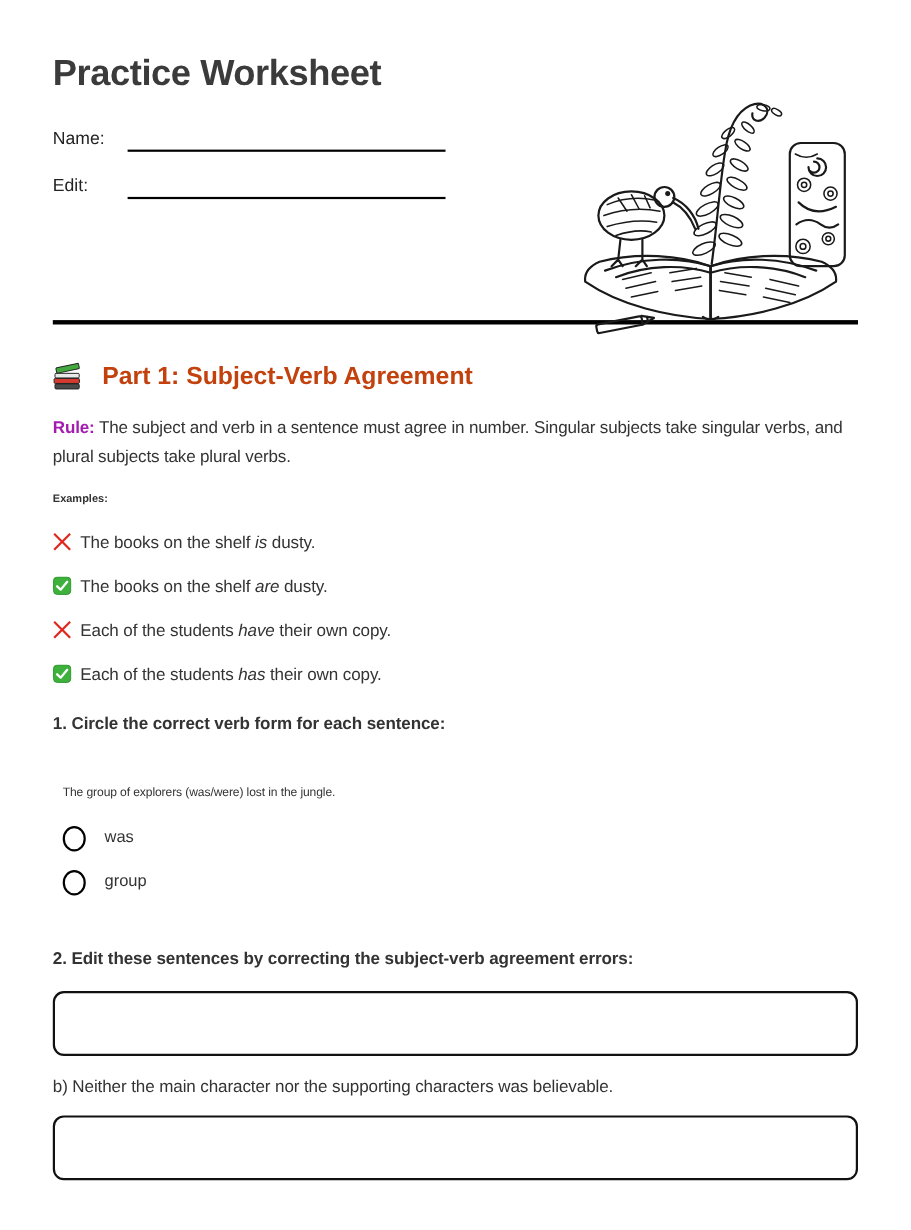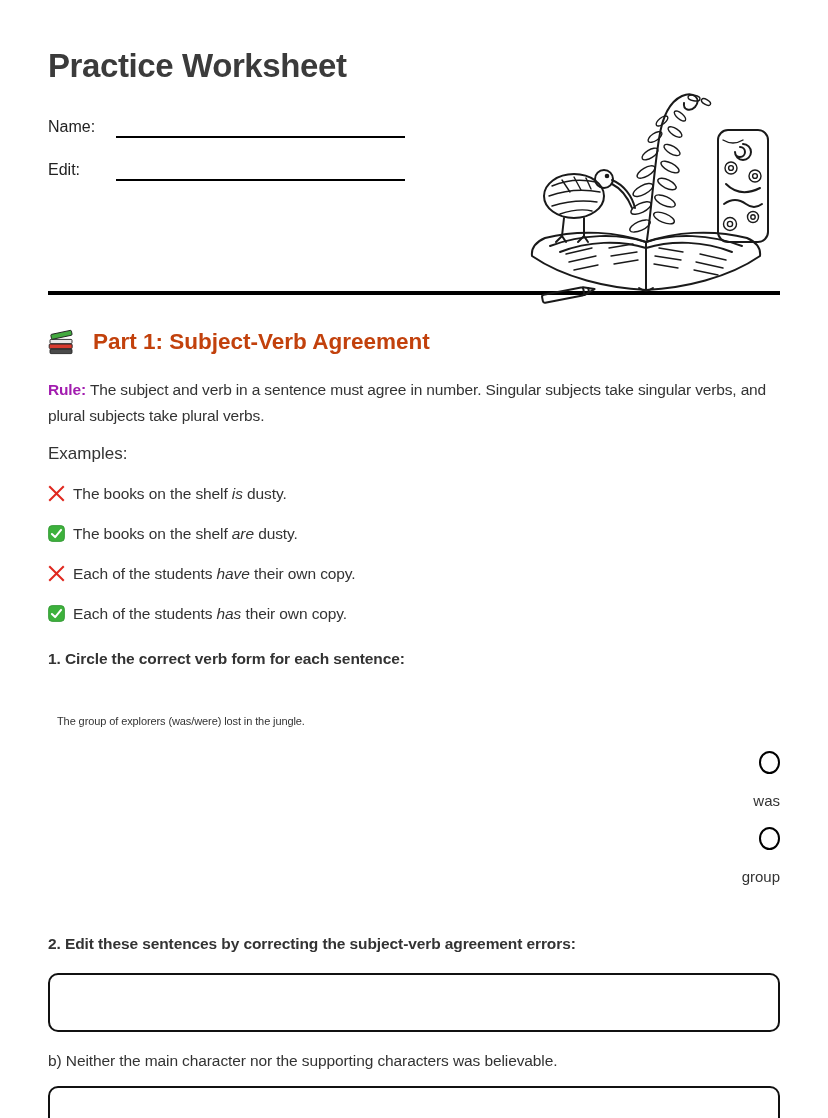--- a/index.html
+++ b/index.html
@@ -23,33 +23,33 @@
   .illustration { position:absolute; left:514px; top:84px; width:264px; height:226px; }
   .illustration svg { width:100%; height:100%; }
 
   .divider { margin-top:110px; border-top:4px solid #000; height:0; }
 
   .h2 { display:flex; align-items:center; gap:10px; margin:32px 0 0 0;
         font-size:22.5px; font-weight:700; color:#c2410c; line-height:30px; }
 
   .para { margin:20px 0 0 0; font-size:15.5px; line-height:25.5px; letter-spacing:-0.15px; }
   .para b { color:#a21caf; }
-  .examples-label { margin:16px 0 0 0; font-size:17px; font-weight:400; line-height:19px; }
+  .examples-label { margin:16px 0 0 0; font-size:10px; font-weight:700; line-height:19px; }
 
   .example { margin:21px 0 0 0; font-size:15.5px; line-height:19px; letter-spacing:-0.1px; }
   .mark-icon { display:inline-block; vertical-align:-3px; margin-right:8px; width:17px; height:17px; }
   .mark-icon svg { display:block; }
 
   .q-prompt { margin:0; font-size:15.5px; font-weight:700; line-height:19px; letter-spacing:-0.1px; }
   .q-prompt.q1 { margin-top:26px; }
   .q-prompt.q2 { margin-top:48px; }
 
   .q1-sentence { margin:44px 0 0 9px; font-size:11px; line-height:19px; letter-spacing:-0.1px; }
 
-  .radio-row { display:flex; align-items:flex-end; gap:17px; margin:20px 0 0 9px;flex-direction:column; }
+  .radio-row { display:flex; align-items:flex-start; gap:17px; margin:20px 0 0 9px; }
   .radio-row.second { margin-top:17px; }
   .radio { width:21px; height:23px; border:2.6px solid #000; border-radius:50%;
            background:#fff; box-sizing:border-box; flex:0 0 auto; cursor:pointer; }
   .radio-label { font-size:15px; line-height:19px; }
 
   .q2-sentence { margin:19px 0 0 0; font-size:15.5px; line-height:19px; letter-spacing:-0.1px; }
   .answer-box { margin-top:20px; width:100%; height:59px; box-sizing:border-box;
                 border:2.5px solid #111; border-radius:10px; background:#fff; }
   .answer-box.second { margin-top:16px; }
 

